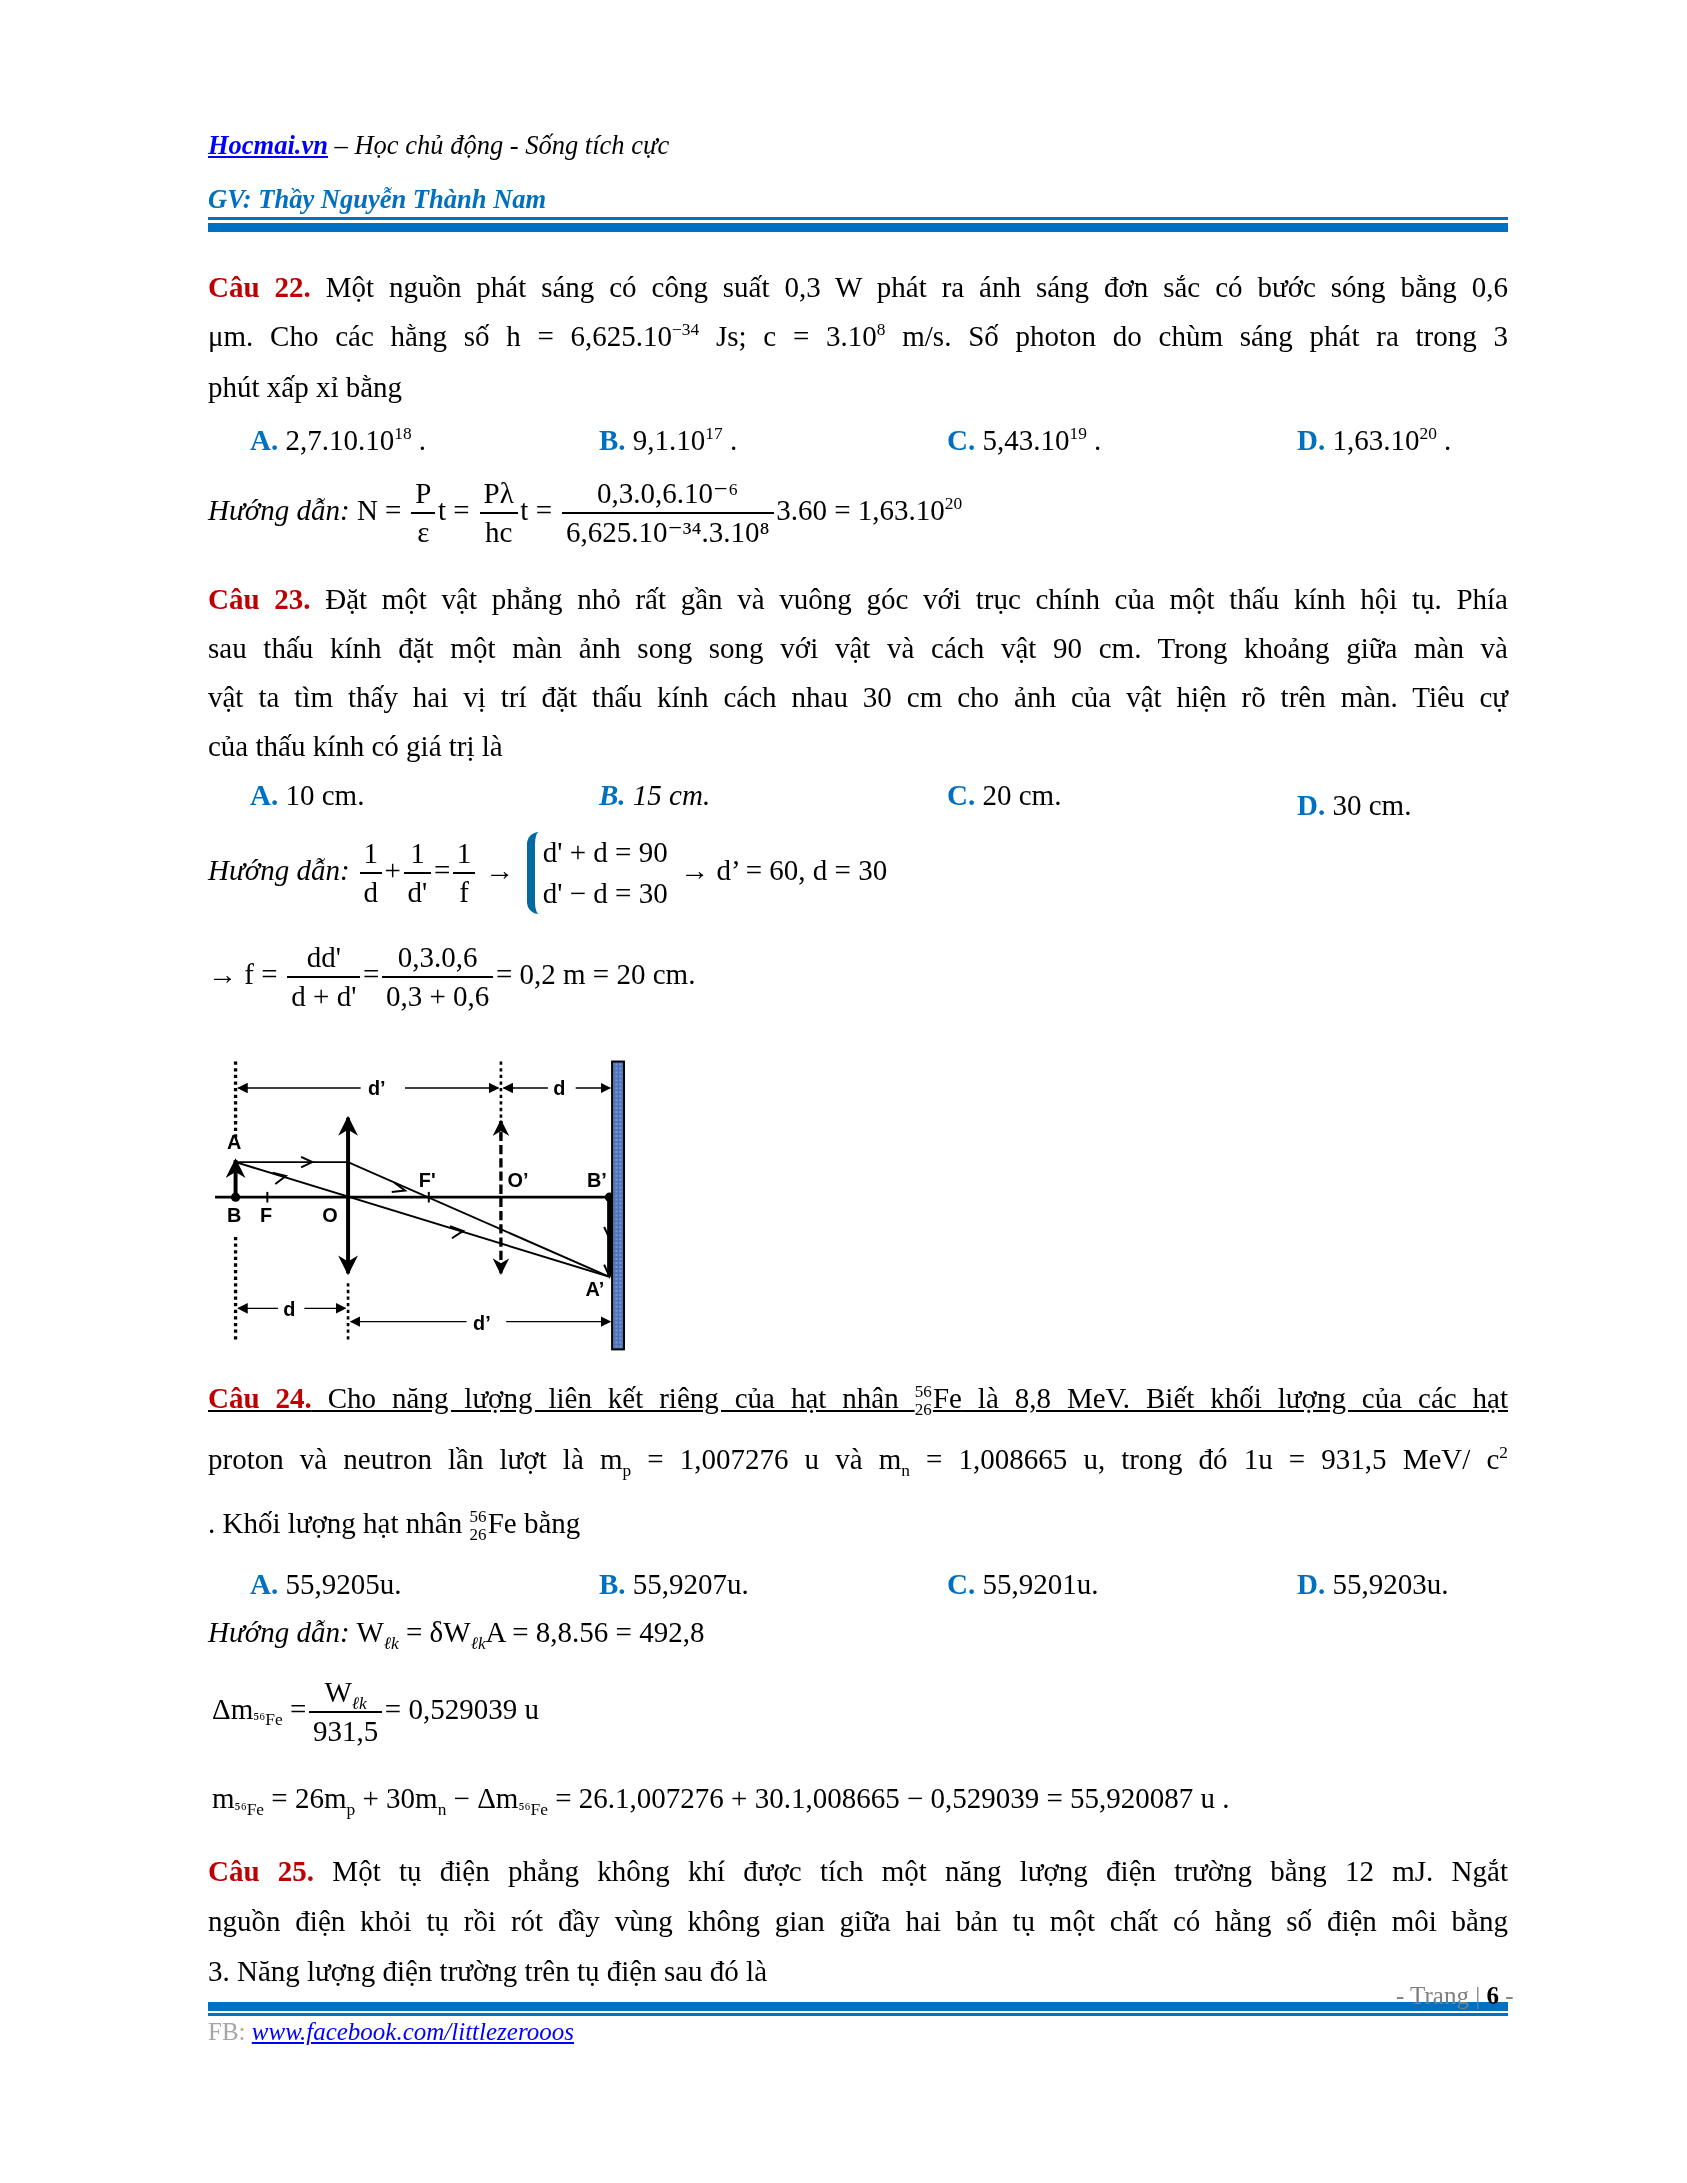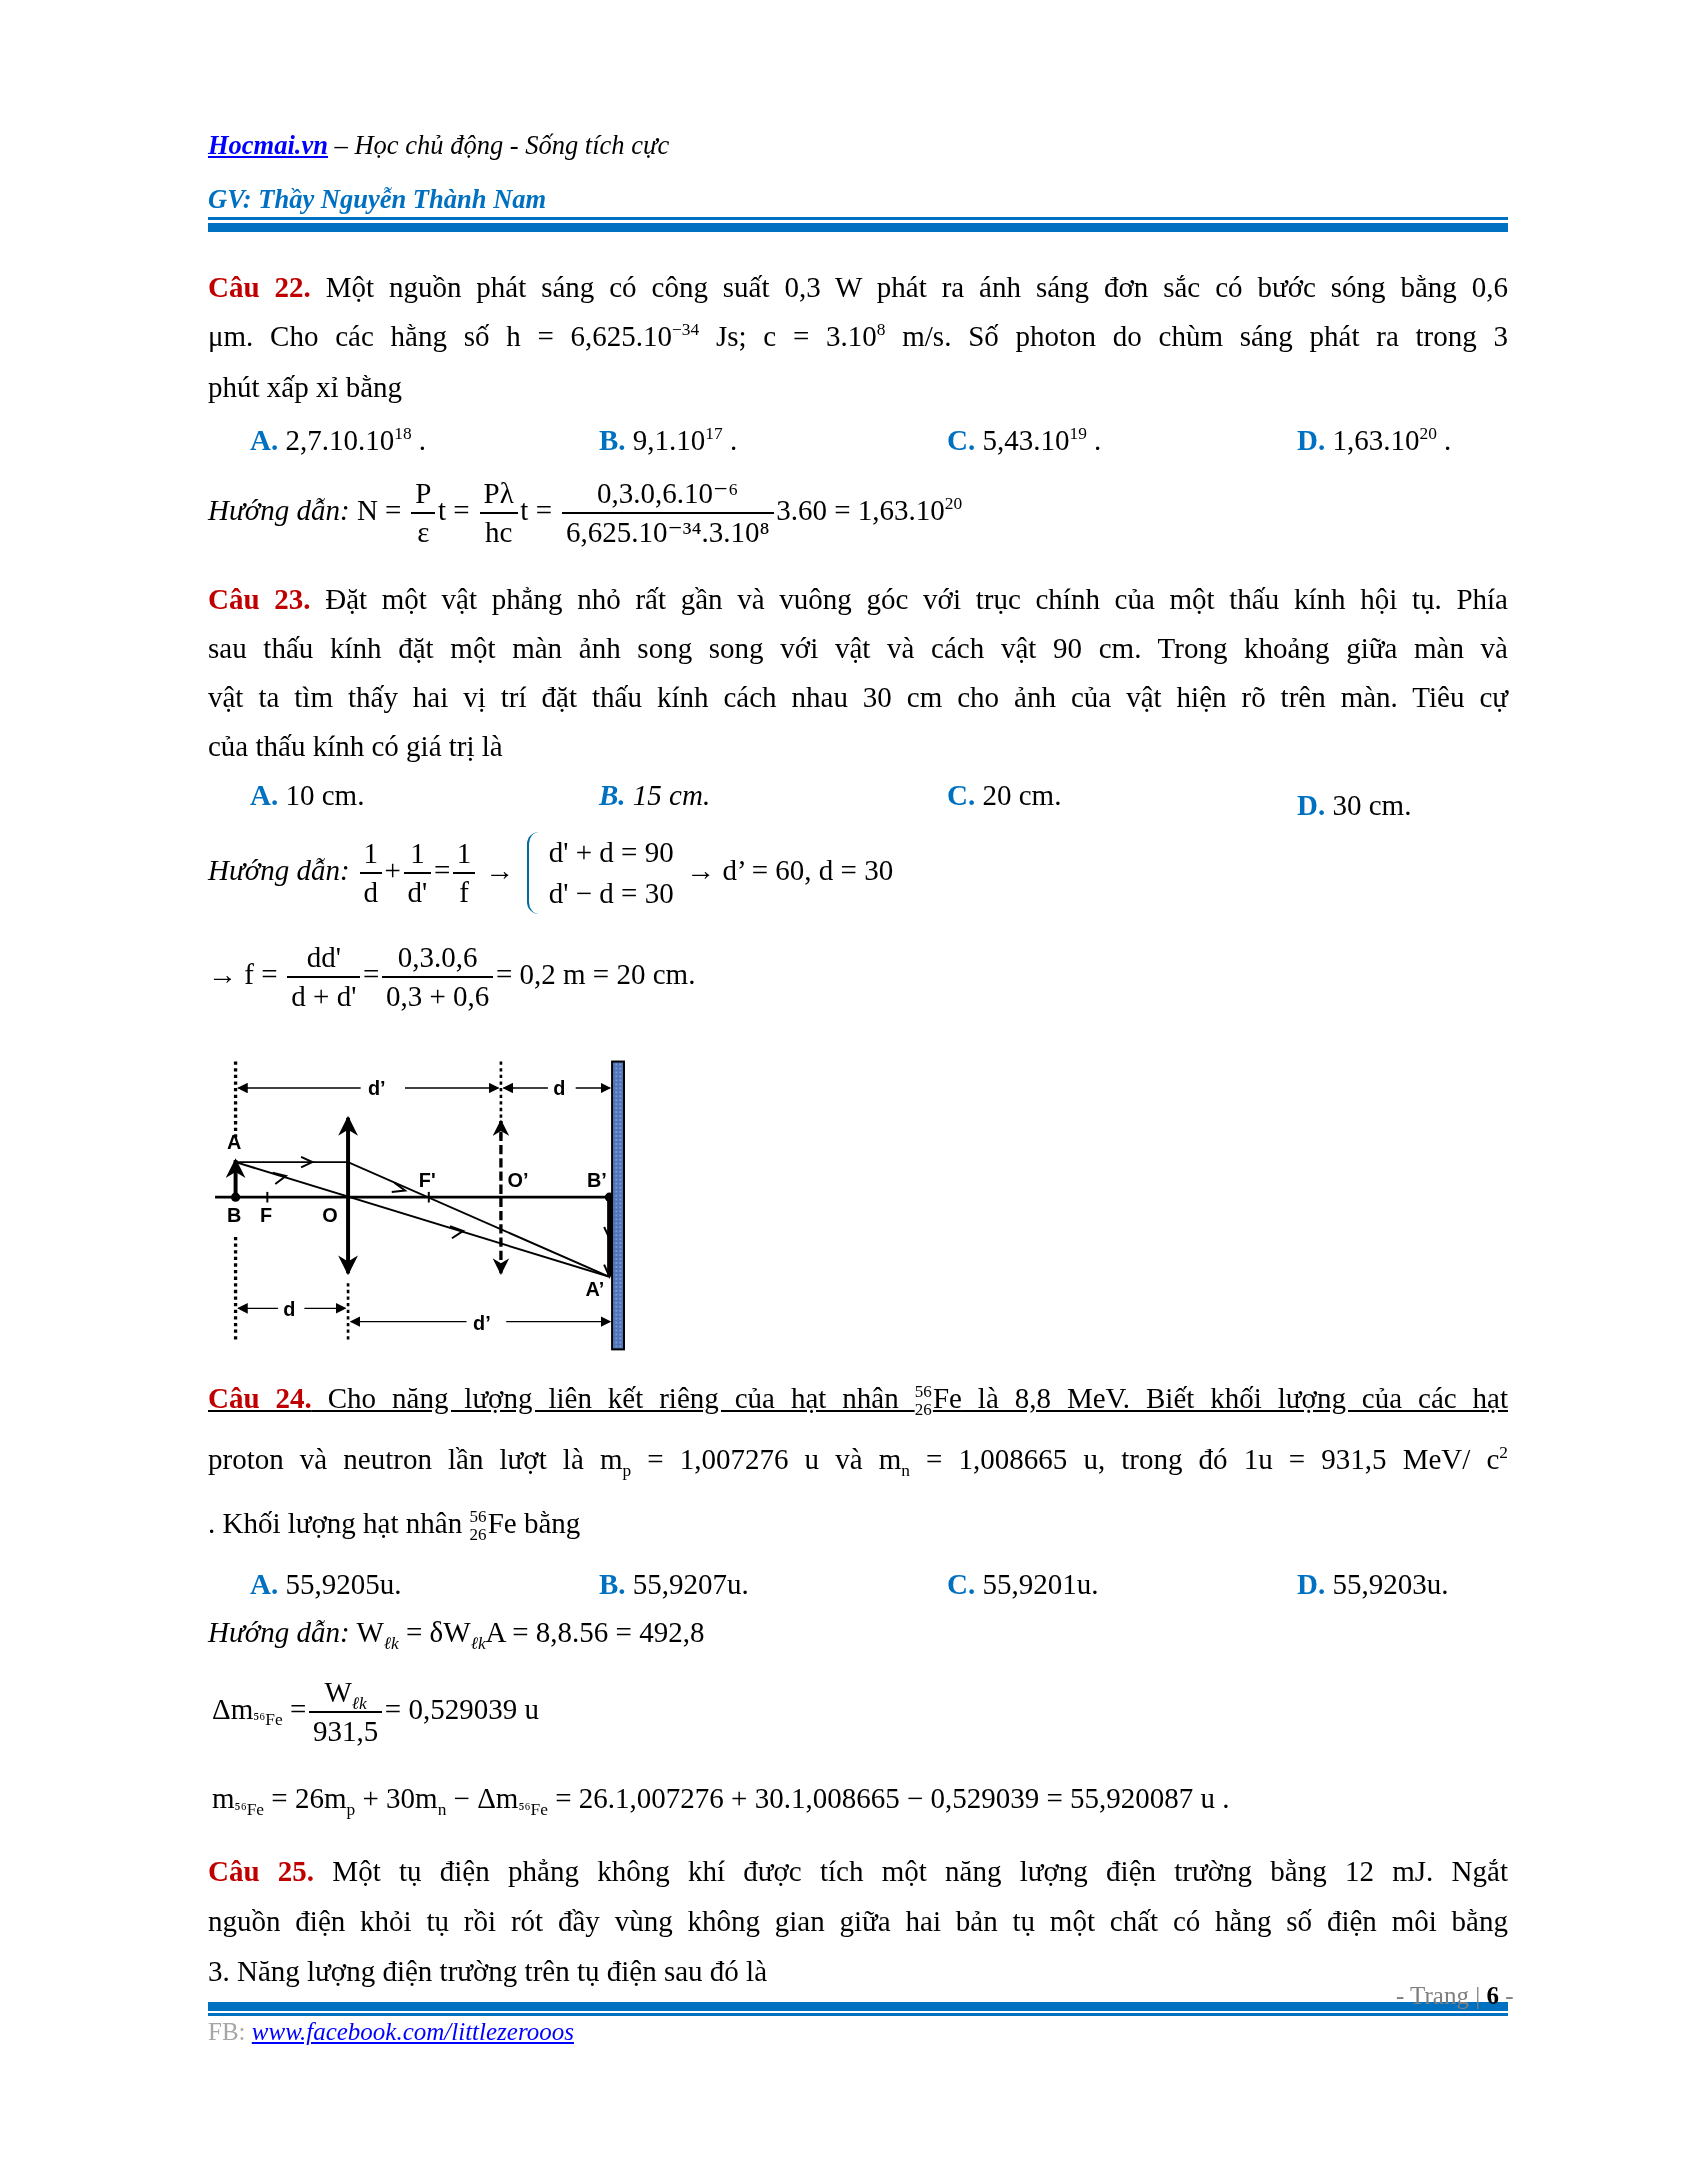--- a/index.html
+++ b/index.html
@@ -14,21 +14,21 @@
   .bar-thin { position:absolute; left:208px; width:1300px; height:3.3px; background:#0070C0; }
   .bar-thick { position:absolute; left:208px; width:1300px; height:9.3px; background:#0070C0; }
   .qlabel { color:#C00000; font-weight:bold; }
   .opt { position:absolute; font-size:29px; line-height:34px; white-space:nowrap; }
   .optlabel { color:#0070C0; font-weight:bold; }
   sup, sub { font-size:60%; line-height:0; }
   .hd { font-style:italic; }
   .frac { display:inline-block; vertical-align:middle; text-align:center; margin:0 2.6px; }
   .frac > span { display:block; padding:0 4px; line-height:37px; }
   .frac > span.num { border-bottom:2px solid #000; }
-  .brace { display:inline-block; vertical-align:middle; border-left:2px solid #0369a1; border-radius:12px 0 0 12px; padding-left:20px; margin:0 5.3px; }
+  .brace { display:inline-block; vertical-align:middle; border-left:8px solid #0369a1; border-radius:12px 0 0 12px; padding-left:8px; margin:0 5.3px; }
   .brace > span { display:block; line-height:41px; }
   .iso { display:inline-block; vertical-align:middle; text-align:right; font-size:17px; line-height:18.5px; margin-right:1.3px; }
   .iso span { display:block; }
   .footer-text { position:absolute; font-size:25px; font-style:italic; white-space:nowrap; }
   .fb { color:#A6A6A6; font-style:normal; }
   .fblink { color:#0000FF; text-decoration:underline; }
   .page { position:absolute; font-size:25px; color:#7F7F7F; white-space:nowrap; }
   .page b { color:#000; font-weight:bold; }
 </style>
 </head>

